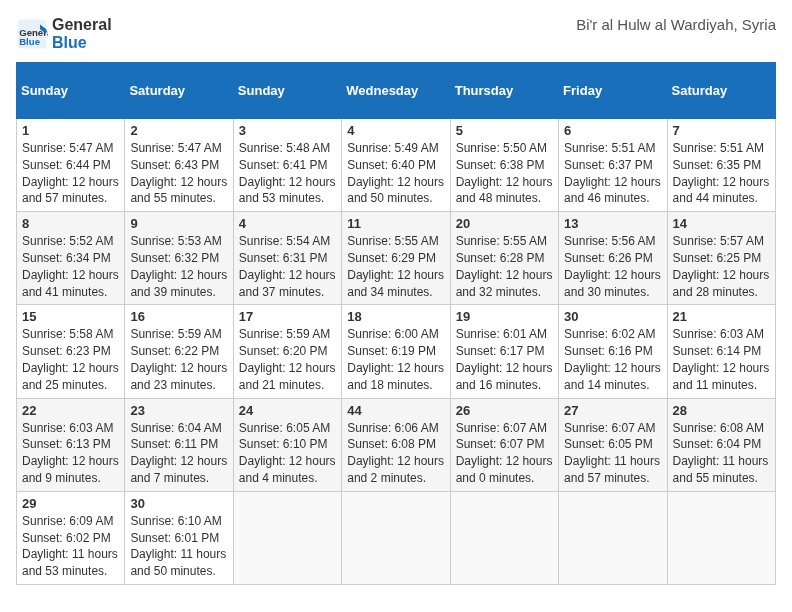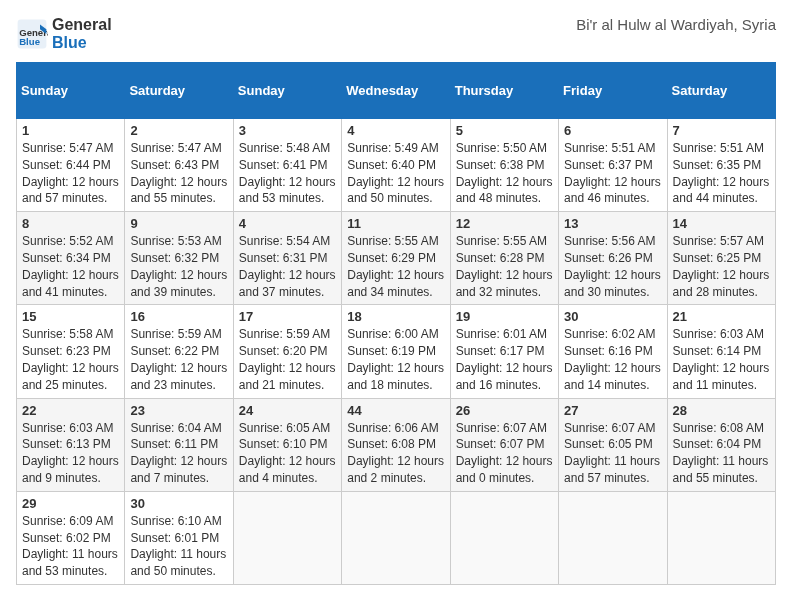--- a/index.html
+++ b/index.html
@@ -155,21 +155,21 @@
         </td>
         <td>
           <span class="day-num">4</span>
           <div class="day-info">Sunrise: 5:54 AM<br>Sunset: 6:31 PM<br>Daylight: 12 hours<br>and 37 minutes.</div>
         </td>
         <td>
           <span class="day-num">11</span>
           <div class="day-info">Sunrise: 5:55 AM<br>Sunset: 6:29 PM<br>Daylight: 12 hours<br>and 34 minutes.</div>
         </td>
         <td>
-          <span class="day-num">12</span>
+          <span class="day-num">20</span>
           <div class="day-info">Sunrise: 5:55 AM<br>Sunset: 6:28 PM<br>Daylight: 12 hours<br>and 32 minutes.</div>
         </td>
         <td>
           <span class="day-num">13</span>
           <div class="day-info">Sunrise: 5:56 AM<br>Sunset: 6:26 PM<br>Daylight: 12 hours<br>and 30 minutes.</div>
         </td>
         <td>
           <span class="day-num">14</span>
           <div class="day-info">Sunrise: 5:57 AM<br>Sunset: 6:25 PM<br>Daylight: 12 hours<br>and 28 minutes.</div>
         </td>

